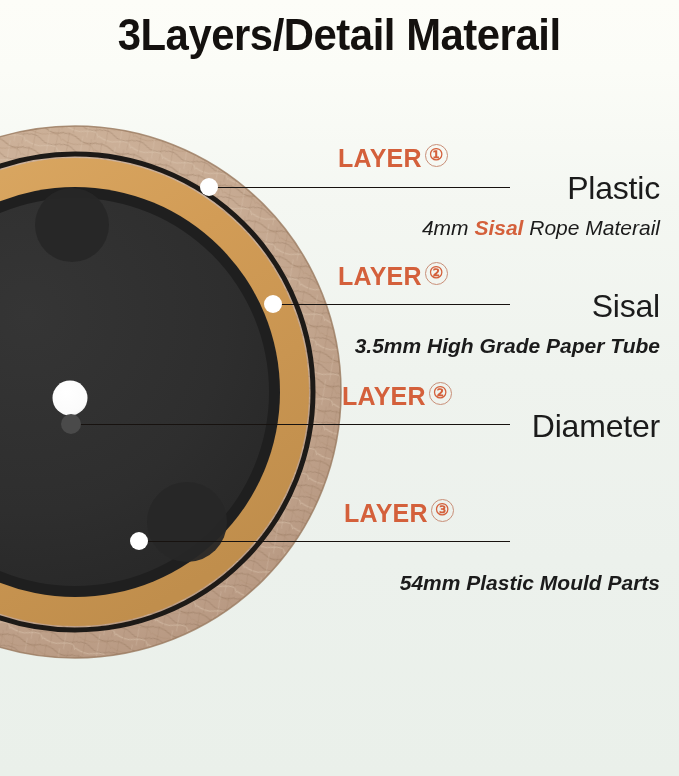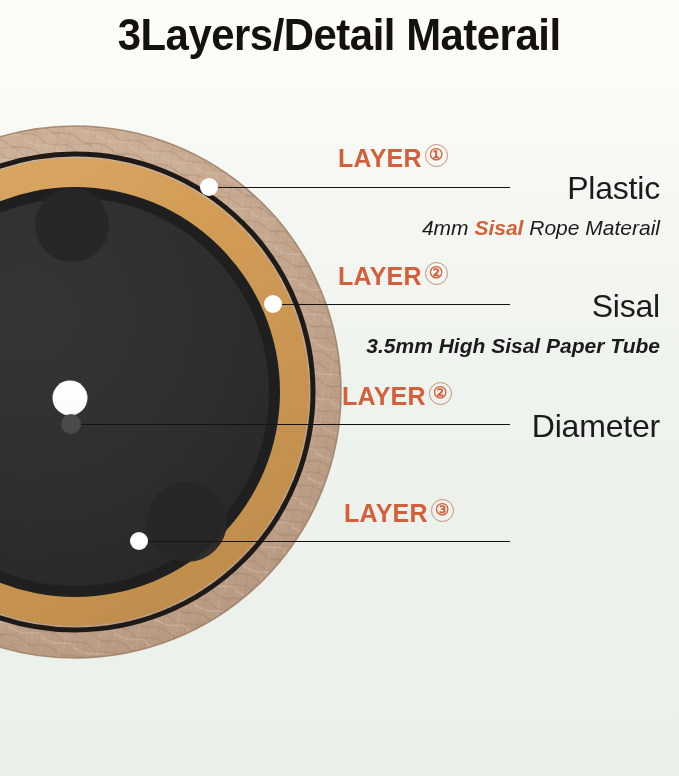--- a/index.html
+++ b/index.html
@@ -244,37 +244,40 @@
 
     <div class="callout" style="top:262px;">
       <div class="cl-layer">
         <span class="cl-layer-inner" style="left:338px;">
           <span>LAYER</span>
             <span class="circnum">②</span>
         </span>
       </div>
       <div class="cl-title">Sisal</div>
       <div class="cl-desc bold">
-        <span></span><span class="hl"></span><span>3.5mm High Sisal Paper Tube</span>
+        <span></span><span class="hl"></span><span>3.5mm High Grade Paper Tube</span>
       </div>
     </div>
 
     <div class="callout" style="top:382px;">
       <div class="cl-layer">
         <span class="cl-layer-inner" style="left:342px;">
           <span>LAYER</span>
             <span class="circnum">②</span>
         </span>
       </div>
       <div class="cl-title">Diameter</div>
     </div>
 
     <div class="callout" style="top:499px;">
       <div class="cl-layer">
         <span class="cl-layer-inner" style="left:344px;">
           <span>LAYER</span>
             <span class="circnum">③</span>
         </span>
+      </div>
+      <div class="cl-desc bold">
+        <span></span><span class="hl"></span><span>54mm Plastic Mould Parts</span>
       </div>
     </div>
 
   </div>
 </div>
 
 </body></html>

